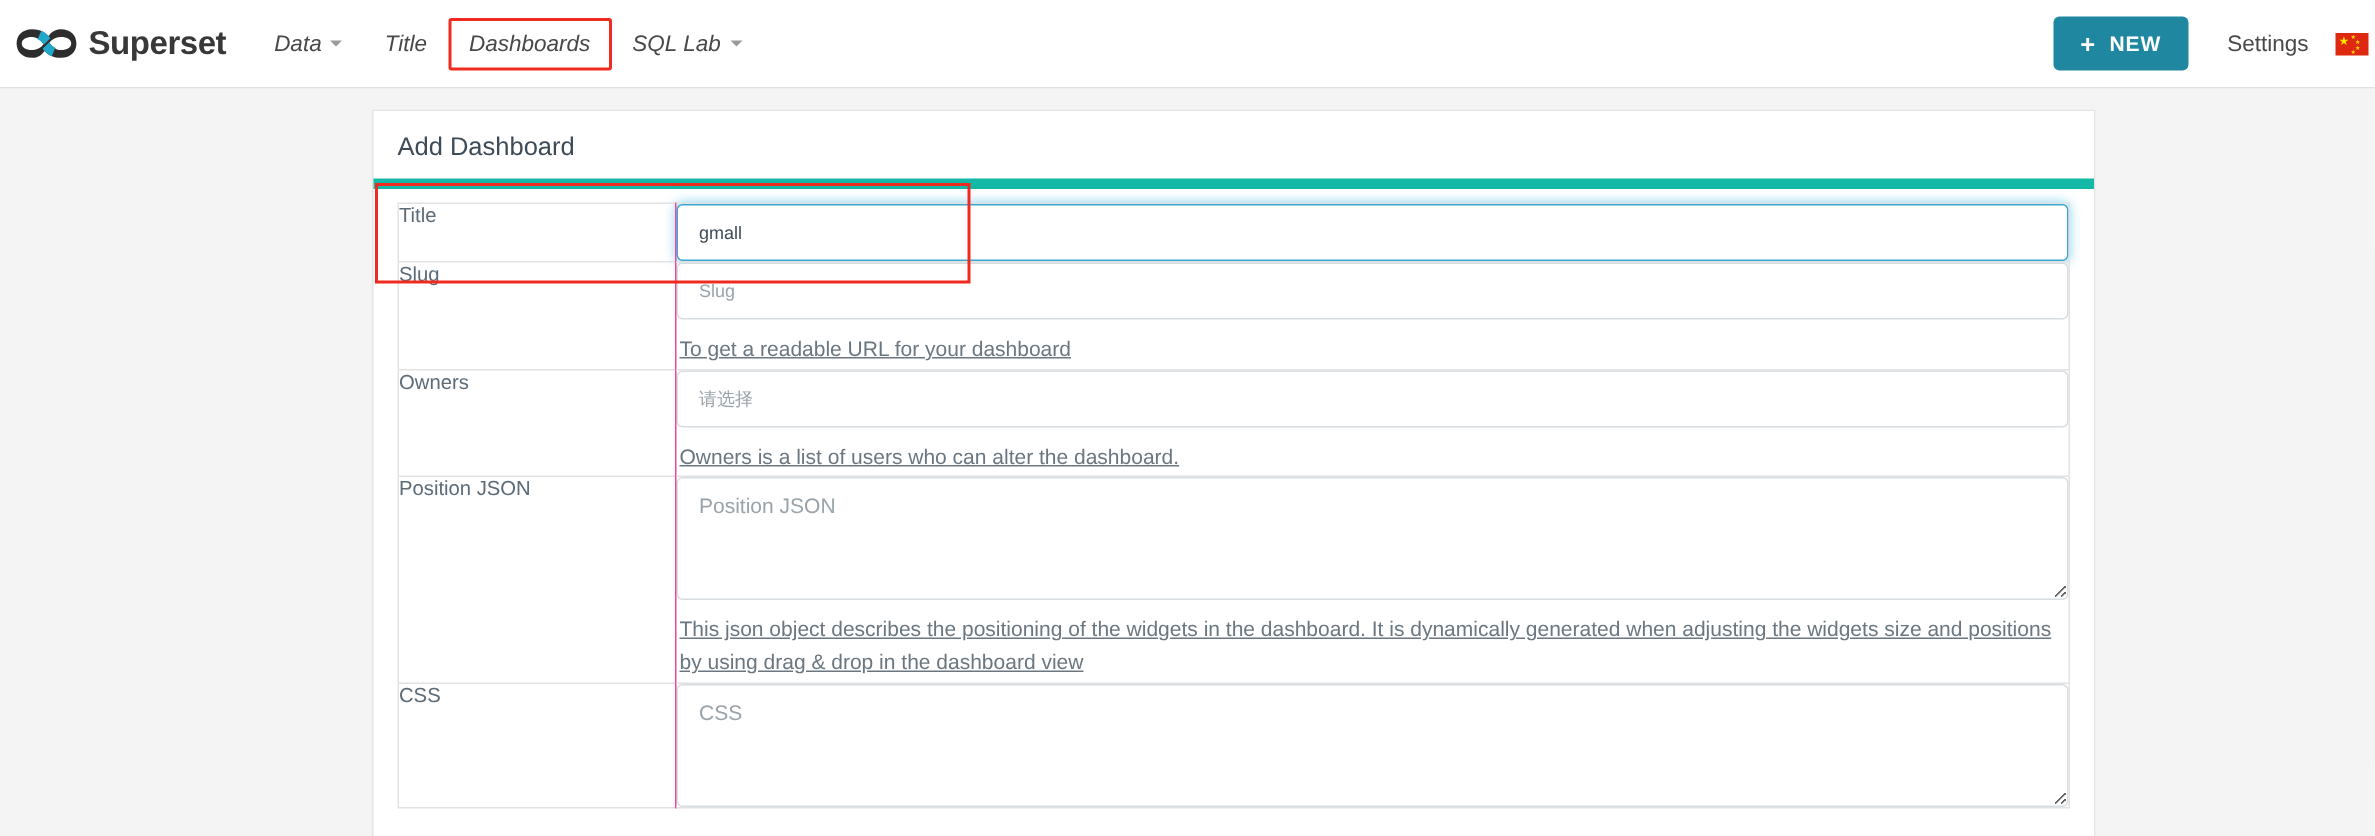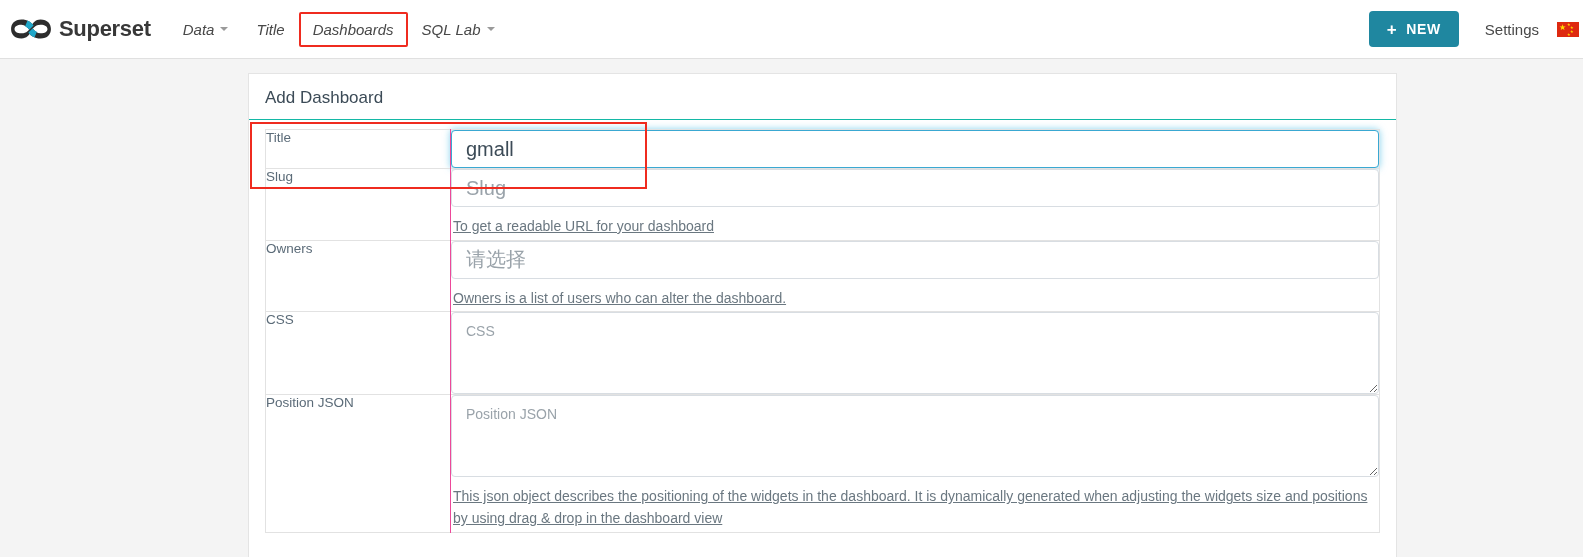--- a/index.html
+++ b/index.html
@@ -90,21 +90,21 @@
   .panel {
     position: absolute;
     left: 248px; top: 73px;
     width: 1149px; height: 600px;
     background: #ffffff;
     border: 1px solid #e4e4e4;
   }
   .panel-title {
     font-size: 17px; color: #3c4b57;
     padding: 14px 16px 11px 16px;
-    border-bottom: 1px solid #14b8a6;
+    border-bottom: 7px solid #14b8a6;
     margin: 0 0 0 0;
   }
   .panel-body { padding: 9px 16px 0 16px; }
 
   .form-table {
     width: 100%;
     border-collapse: collapse;
     border: 1px solid #e2e2e2;
     table-layout: fixed;
   }
@@ -120,21 +120,21 @@
     font-size: 13.5px; color: #5b6b78;
     padding: 16px 0 16px 10px;
   }
   .field-cell { padding: 11px 12px 11px 10px; }
 
   .txt-input {
     width: 100%; height: 38px;
     border: 1px solid #d8dde2;
     border-radius: 4px;
     padding: 0 14px;
-    font-size: 20px; color: #3c4b57;
+    font-size: 12px; color: #3c4b57;
     background: #fff;
     font-family: "Liberation Sans", sans-serif;
     outline: none;
     display: block;
   }
   .txt-input::placeholder { color: #9aa3aa; }
   .txt-input.focused {
     border: 1px solid #3aa8d2;
     box-shadow: 0 0 7px 1px rgba(80,190,230,0.65);
   }
@@ -245,32 +245,32 @@
 
         <tr>
           <td class="label-cell">Owners</td>
           <td class="field-cell">
             <input class="txt-input" type="text" placeholder="请选择" style="">
             <div class="help-text">Owners is a list of users who can alter the dashboard.</div>
           </td>
         </tr>
 
         <tr>
-          <td class="label-cell">CSS</td>
-          <td class="field-cell">
-            <textarea class="ta-input" placeholder="CSS" style=""></textarea>
-          </td>
-        </tr>
-
-        <tr>
           <td class="label-cell">Position JSON</td>
           <td class="field-cell">
             <textarea class="ta-input" placeholder="Position JSON" style=""></textarea>
             <div class="help-text">This json object describes the positioning of the widgets in the dashboard. It is dynamically generated when adjusting the widgets size and positions by using drag &amp; drop in the dashboard view</div>
           </td>
         </tr>
 
+        <tr>
+          <td class="label-cell">CSS</td>
+          <td class="field-cell">
+            <textarea class="ta-input" placeholder="CSS" style=""></textarea>
+          </td>
+        </tr>
+
       </tbody>
     </table>
   </div>
 </div>
 
 <div class="anno-box"></div>
 
 </body></html>

